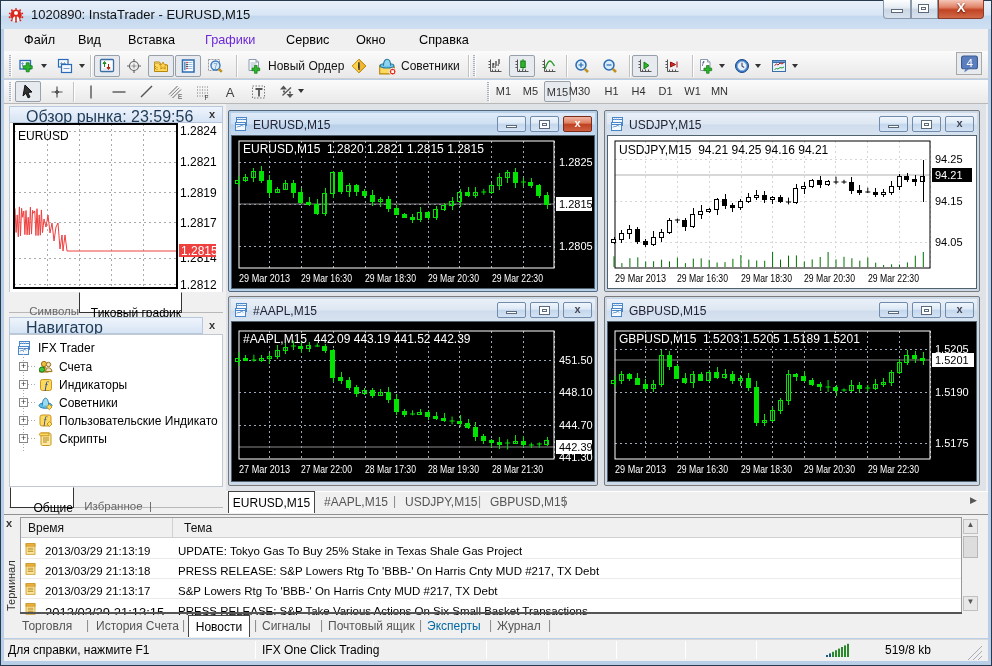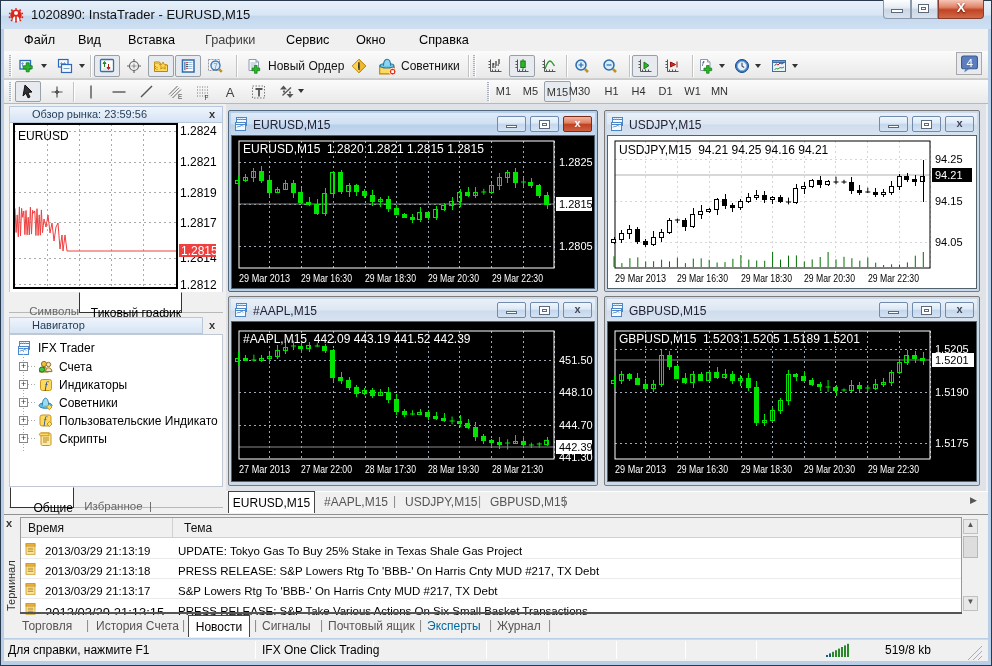--- a/index.html
+++ b/index.html
@@ -1,21 +1,21 @@
 <!DOCTYPE html>
 <html><head><meta charset="utf-8"><style>
 *{margin:0;padding:0;box-sizing:border-box}
 html,body{width:992px;height:666px;overflow:hidden}
 body{position:relative;font-family:"Liberation Sans",sans-serif;background:#b9cfe8;font-size:12px}
 .abs{position:absolute}
 .tbtn{position:absolute;height:22px}
 .pressed{background:#e7eaee;border:1px solid #98a0aa;border-radius:2px}
 .sep{position:absolute;width:2px;height:22px;border-left:1px solid #c2c2c2;border-right:1px solid #fff}
 .grip{position:absolute;width:3px;height:20px;background-image:repeating-linear-gradient(to bottom,#aab4c0 0,#aab4c0 1px,#e8ecf0 1px,#e8ecf0 2px);border-right:1px solid #fff}
-.hdr{position:absolute;height:17px;background:linear-gradient(to bottom,#eef4fc,#d7e4f4);border:1px solid #b8c8dc;color:#1e3a56;padding:1px 0 0 22px;font-size:11px}
+.hdr{position:absolute;height:17px;background:linear-gradient(to bottom,#eef4fc,#d7e4f4);border:1px solid #b8c8dc;color:#1e3a56;padding:1px 0 0 16px;font-size:16px}
 .panel-tab{position:absolute;font-size:11.5px;color:#666;padding-top:13px;text-align:right}
 .win-btn{position:absolute;width:29px;height:16px;border:1px solid #708bab;border-radius:2px;background:linear-gradient(to bottom,#f0f6fc,#dce9f6 45%,#c3d6ec 50%,#d4e3f4)}
 </style></head><body>
 <div class="abs" style="left:0;top:0;width:992px;height:666px;border:1px solid #2a3a4e"></div>
 <div class="abs" style="left:1px;top:1px;width:990px;height:28px;background:linear-gradient(to bottom,#e9f1fa,#d7e5f5 50%,#c4d8ee 55%,#cfe0f2)"></div>
 <svg class="abs" style="left:8px;top:7px" width="16" height="16" viewBox="0 0 16 16">
     <path d="M8 1.2v1.5M12.6 2.6l-1 1.3M3.4 2.6l1 1.3M15 6.2l-1.6.5M1 6.2l1.6.5M15.2 10.4l-1.7-.3M.8 10.4l1.7-.3M12.9 14l-1.1-1.3M3.1 14l1.1-1.3M8 15.5v-1.7" stroke="#dc2418" stroke-width="1.7"></path>
     <circle cx="8" cy="8.2" r="5.6" fill="#dc2418"></circle>
     <circle cx="8" cy="6.1" r="2" fill="#fff"></circle>
     <path d="M4.6 13.3c0-2.2.9-3.7 2.6-4l.2 1v3.9H6c-.5 0-1-.3-1.4-.9z" fill="#fff"></path>
@@ -26,21 +26,21 @@
 <div class="abs" style="left:883px;top:0;width:28px;height:19px;background:linear-gradient(to bottom,#fdfefe,#e8eef5 40%,#ccd7e4 55%,#d8e2ee);border:1px solid #8a99ab;border-top:none;border-bottom-left-radius:4px"></div>
 <div class="abs" style="left:891px;top:9px;width:12px;height:4px;background:#fff;border:1px solid #5a6a7c"></div>
 <div class="abs" style="left:911px;top:0;width:27px;height:19px;background:linear-gradient(to bottom,#fdfefe,#e8eef5 40%,#ccd7e4 55%,#d8e2ee);border:1px solid #8a99ab;border-top:none"></div>
 <div class="abs" style="left:918px;top:4px;width:11px;height:9px;background:#fff;border:1px solid #5a6a7c"></div>
 <div class="abs" style="left:921px;top:7px;width:5px;height:3px;background:#fff;border:1px solid #5a6a7c"></div>
 <div class="abs" style="left:938px;top:0;width:46px;height:19px;background:linear-gradient(to bottom,#f5c6b8,#e08468 40%,#c14424 55%,#d06a48);border:1px solid #8a3a28;border-top:none;border-bottom-right-radius:4px;color:#fff;text-align:center;font-weight:bold;font-size:13px;text-shadow:0 1px 2px #601008">X</div>
 <div class="abs" style="left:4px;top:29px;width:984px;height:22px;background:#f0f0f0"></div>
 <div class="abs" style="left:24px;top:33px;color:#000;font-size:12.7px">Файл</div>
 <div class="abs" style="left:78px;top:33px;color:#000;font-size:12.7px">Вид</div>
 <div class="abs" style="left:128px;top:33px;color:#000;font-size:12.7px">Вставка</div>
-<div class="abs" style="left:205px;top:33px;color:#404040;font-size:12.7px">Графики</div>
+<div class="abs" style="left:205px;top:33px;color:#6d28d9;font-size:12.7px">Графики</div>
 <div class="abs" style="left:286px;top:33px;color:#000;font-size:12.7px">Сервис</div>
 <div class="abs" style="left:356px;top:33px;color:#000;font-size:12.7px">Окно</div>
 <div class="abs" style="left:419px;top:33px;color:#000;font-size:12.7px">Справка</div>
 <div class="abs" style="left:4px;top:51px;width:984px;height:28px;background:linear-gradient(to bottom,#fbfbfb,#e9e9e9);border-bottom:1px solid #d0d0d0"></div>
 <div class="grip" style="left:9px;top:55px;height:22px"></div>
 <svg class="abs" style="left:19px;top:58px" width="16" height="16" viewBox="0 0 16 16">
     <rect x="1" y="2.5" width="10.5" height="8.5" fill="#f4f9ff" stroke="#2a6ab8" stroke-width="1.3"></rect>
     <path d="M3.5 4.5v4M3.5 4.5l-1.2 1.5M3.5 4.5l1.2 1.5" stroke="#7a9cc8"></path>
     <path d="M7.2 4.8h3v3h3v3h-3v3h-3v-3h-3v-3h3z" fill="#2db52d" stroke="#0f7a0f" stroke-width="0.8"></path>
   </svg>

